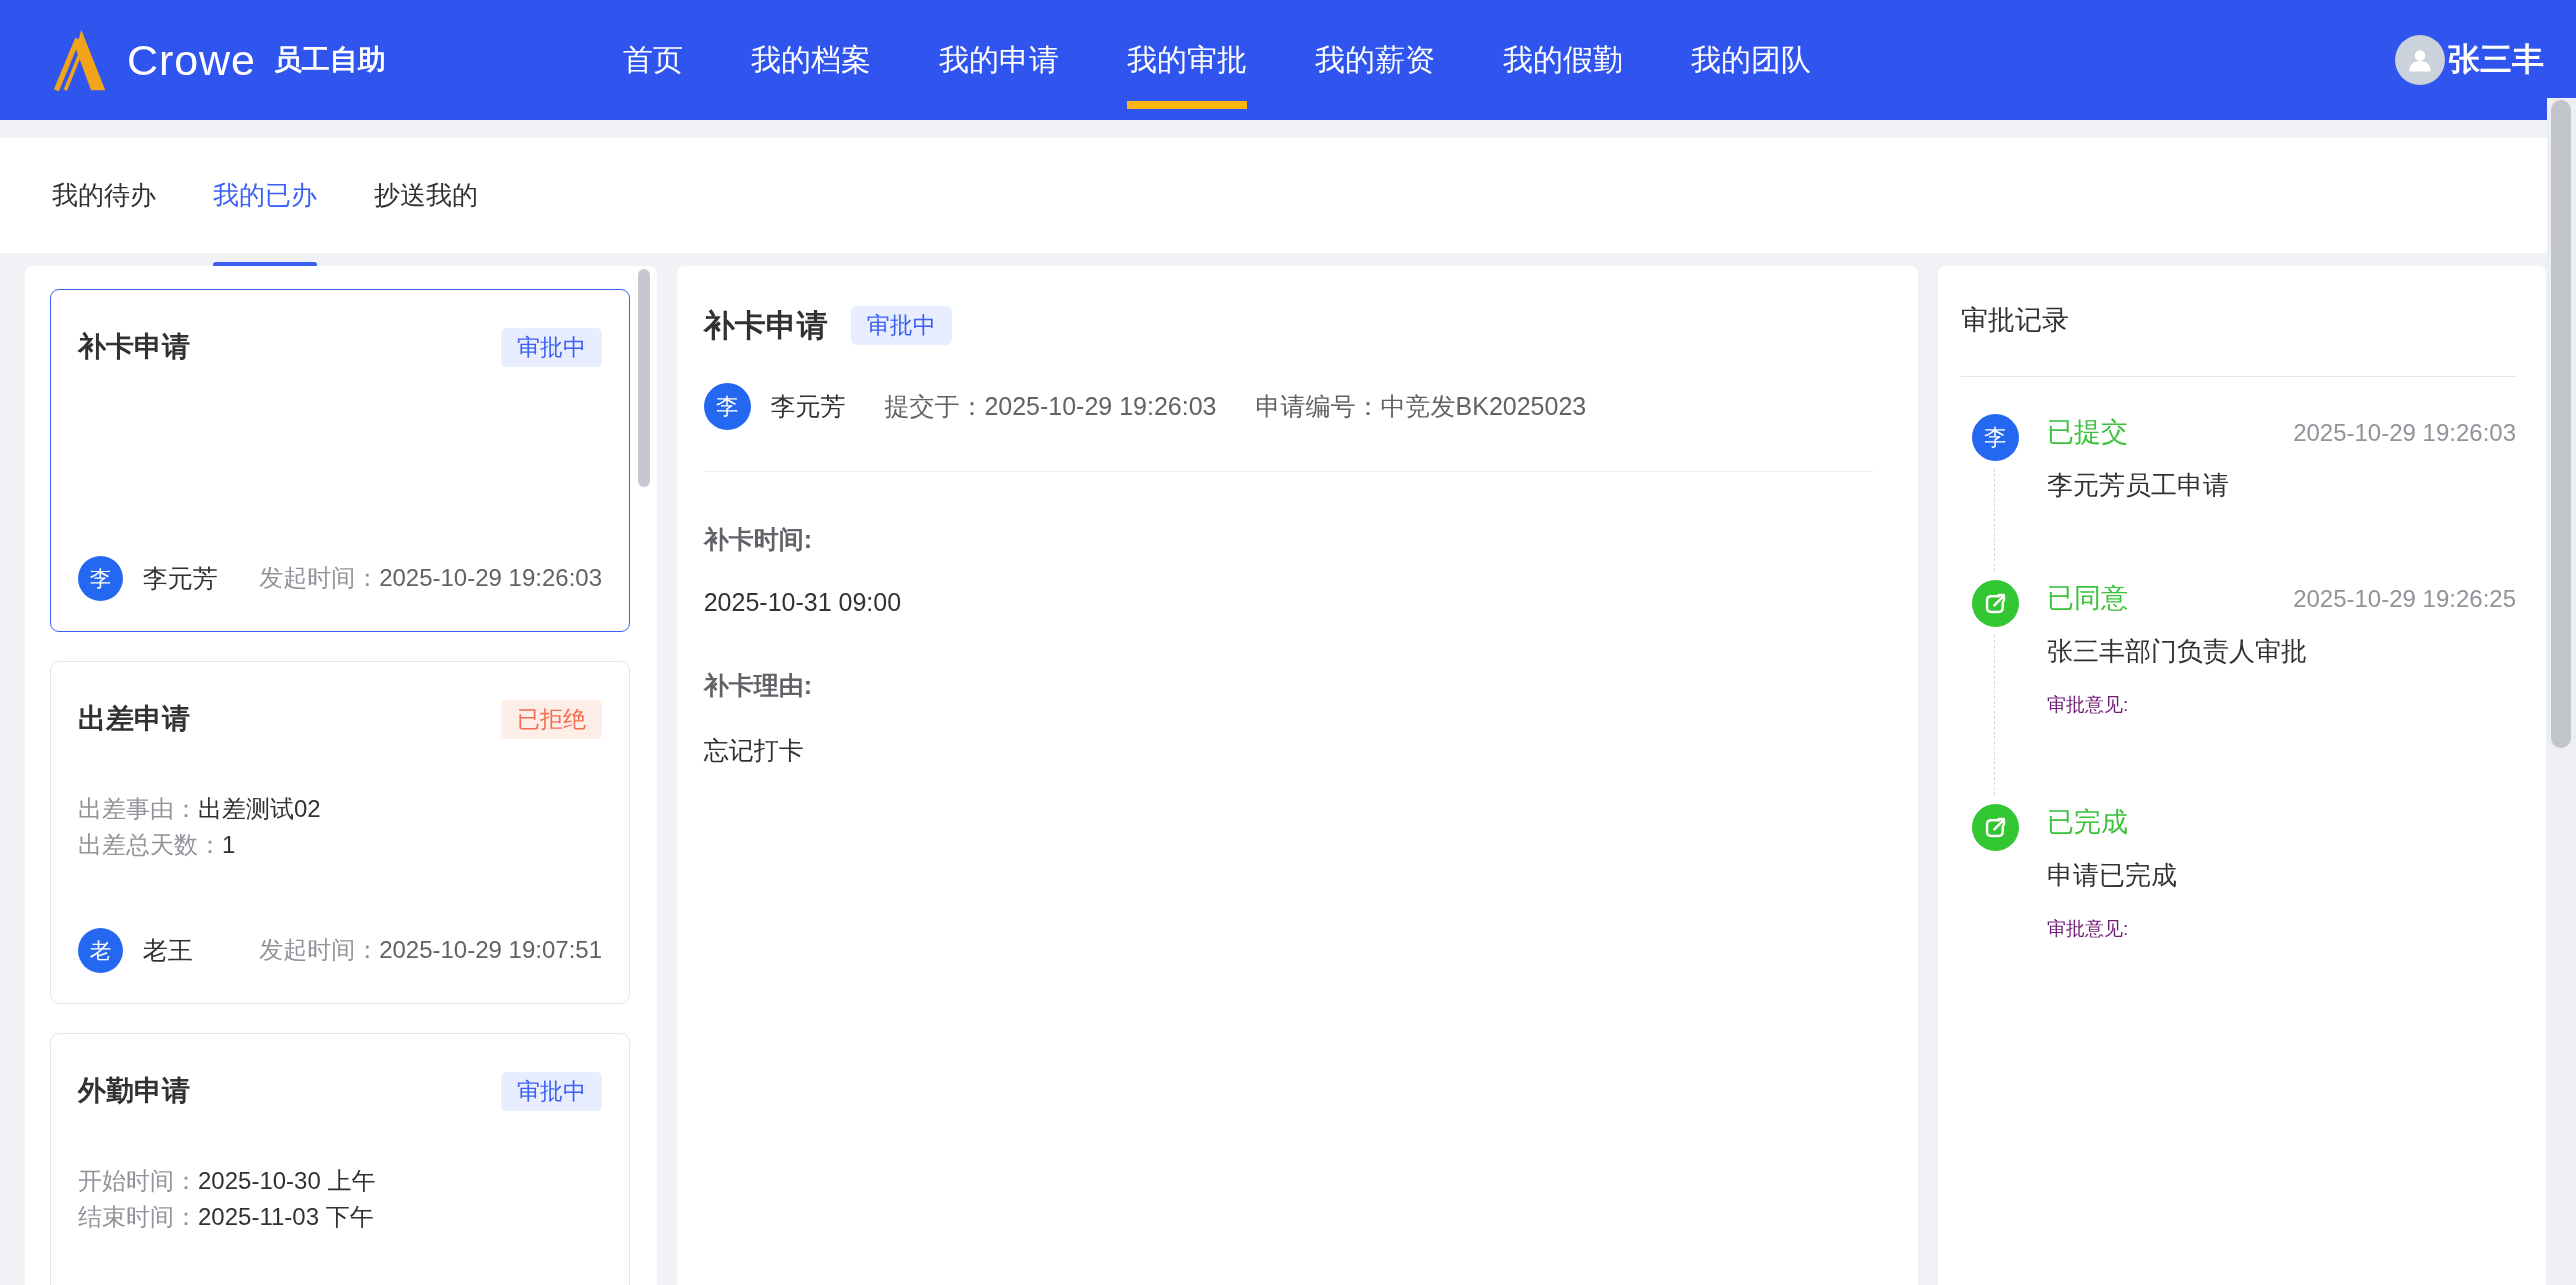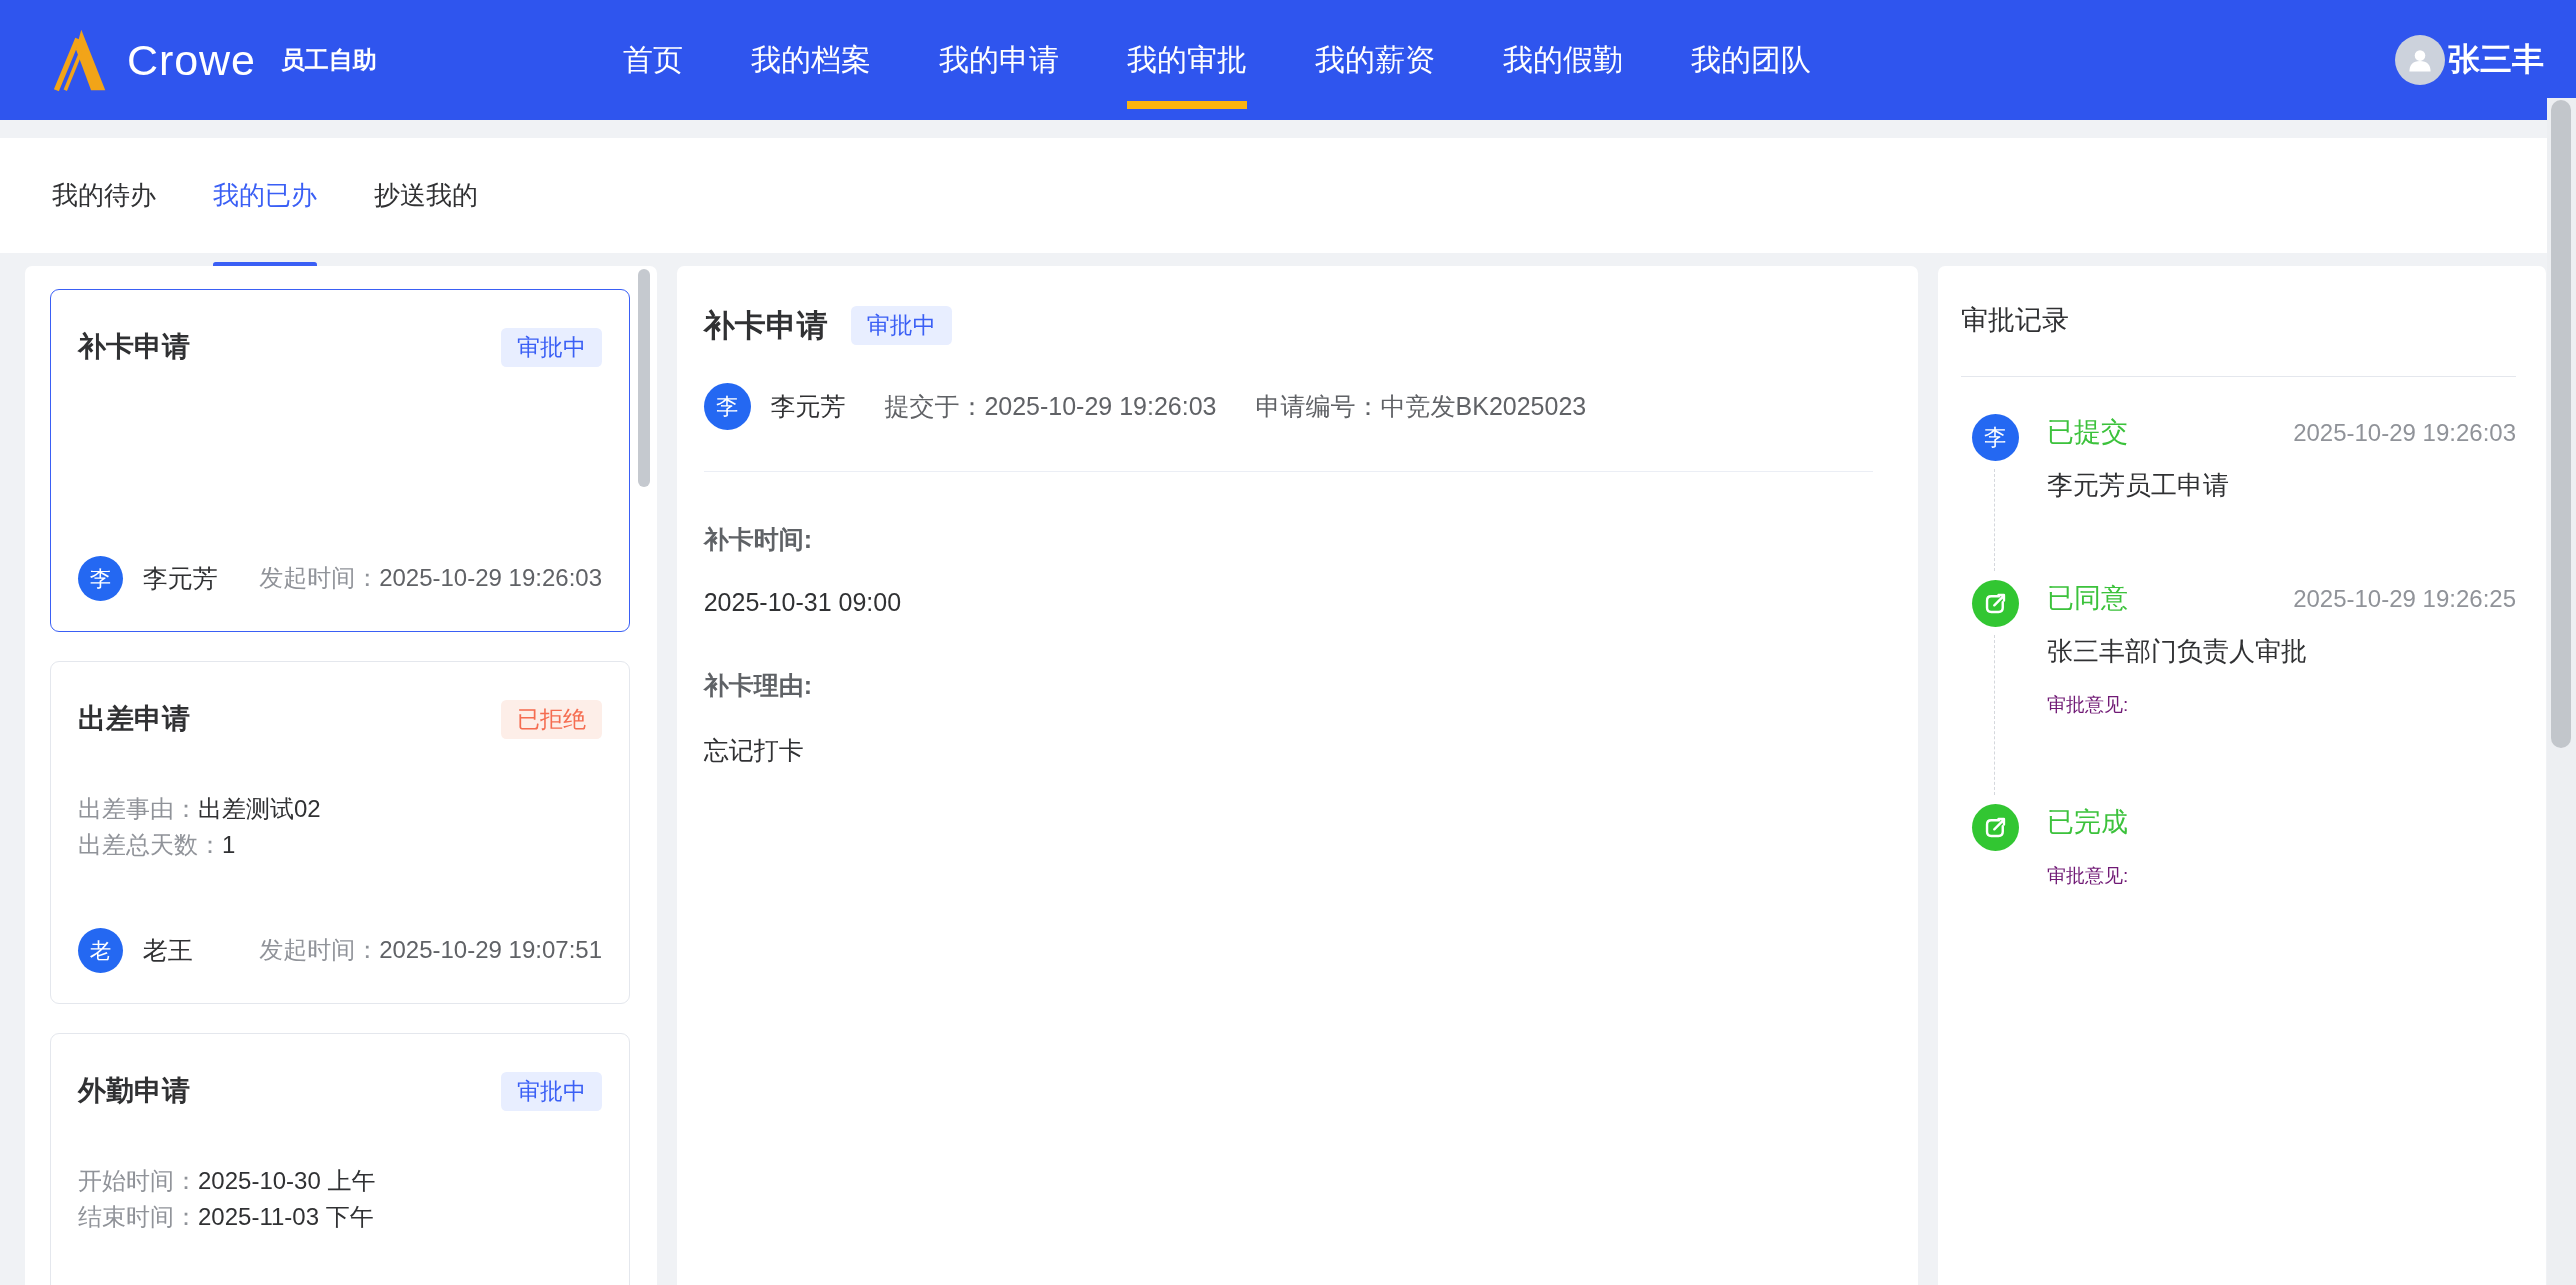--- a/index.html
+++ b/index.html
@@ -4,21 +4,21 @@
 <style>
   * { margin:0; padding:0; box-sizing:border-box; }
   html,body { width:2576px; height:1286px; overflow:hidden;
     font-family:"Liberation Sans","DejaVu Sans",sans-serif; background:#f0f2f5; color:#303133; }
 
   
   .app-header { height:120px; background:#2f55ee; display:flex; align-items:center; padding:0 32px 0 50px; position:relative; }
   .brand { display:flex; align-items:center; gap:18px; width:573px; flex:0 0 auto; }
   .brand svg { width:59px; height:64px; display:block; }
   .brand-crowe { color:#fff; font-size:43px; font-weight:400; letter-spacing:0.9px; }
-  .brand-product { color:#fff; font-size:24px; font-weight:700; margin-left:7px; }
+  .brand-product { color:#fff; font-size:28px; font-weight:700; margin-left:0; }
   .main-nav { display:flex; gap:68px; height:98px; }
   .nav-item { position:relative; height:98px; display:flex; align-items:center; color:#fff; font-size:30px; font-weight:500; cursor:pointer; white-space:nowrap; }
   .nav-underline { position:absolute; left:0; right:0; bottom:0; height:8px; background:#fbb410; }
   .header-user { margin-left:auto; display:flex; align-items:center; gap:3px; }
   .user-avatar { width:50px; height:50px; border-radius:50%; background:#ccd2dc; display:flex; align-items:center; justify-content:center; }
   .user-avatar svg { width:30px; height:30px; }
   .user-name { color:#fff; font-size:32px; font-weight:700; }
 
   
   .tabbar { margin-top:18px; margin-right:29px; height:115px; background:#fff; display:flex; align-items:center; padding-left:52px; gap:57px; }
@@ -235,20 +235,21 @@
         <span class="step-icon ok">
           <svg viewBox="0 0 48 48">
             <path d="M30 12 H17 q-7 0 -7 7 v12 q0 7 7 7 h12 q7 0 7 -7 V22" fill="none" stroke="#fff" stroke-width="4" stroke-linecap="round"></path>
             <path d="M22 27 L38 11 M29 10 h9 v9" fill="none" stroke="#fff" stroke-width="4" stroke-linecap="round" stroke-linejoin="round"></path>
           </svg>
         </span>
         <div class="step-row1">
           <span class="step-status">已完成</span>
           <span class="step-time"></span>
         </div>
+        <div class="step-desc">申请已完成</div>
         <div class="step-comment">审批意见:</div>
       </div>
 
     </div>
   </aside>
 </div>
 
 <div class="page-scrollbar">
   <div class="page-scroll-thumb"></div>
 </div>

